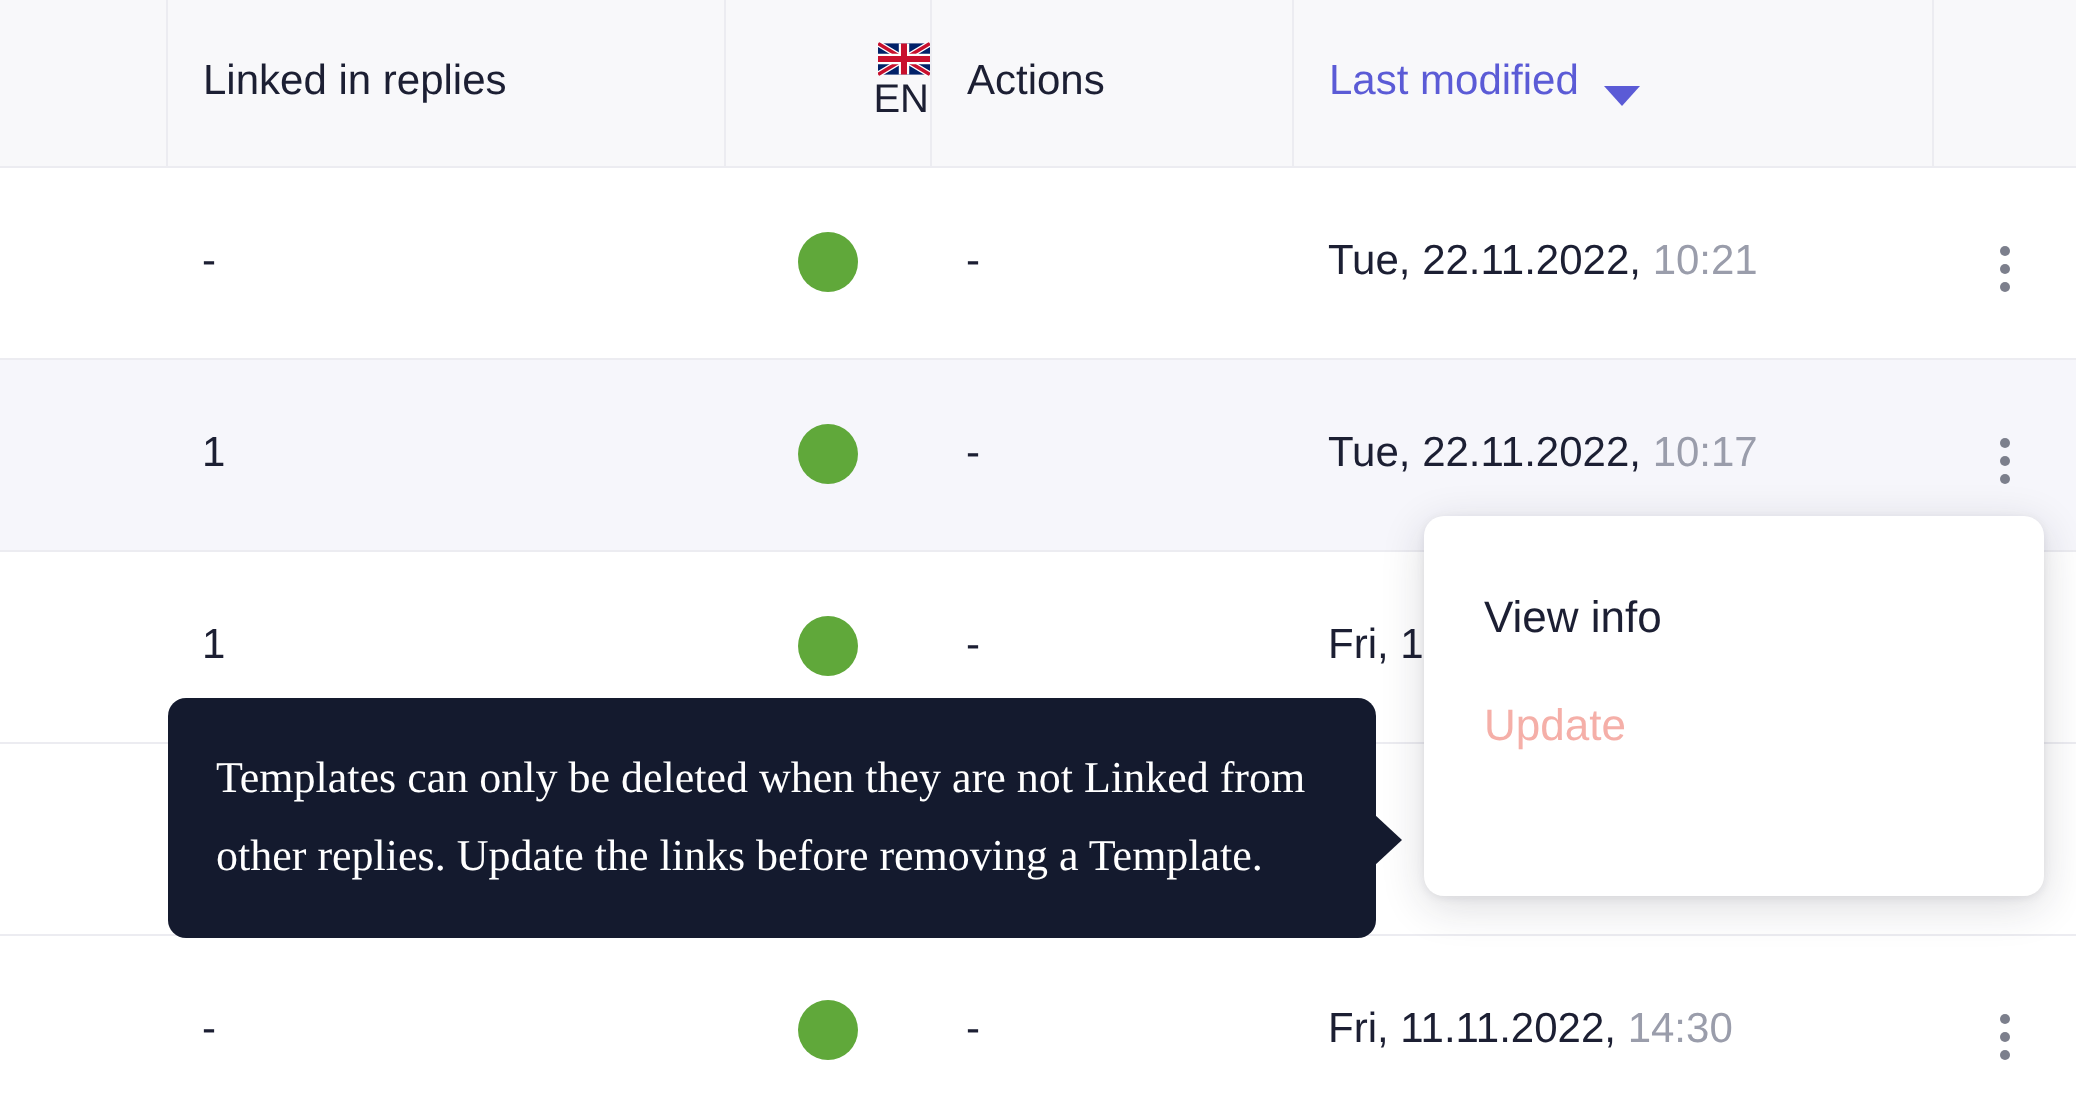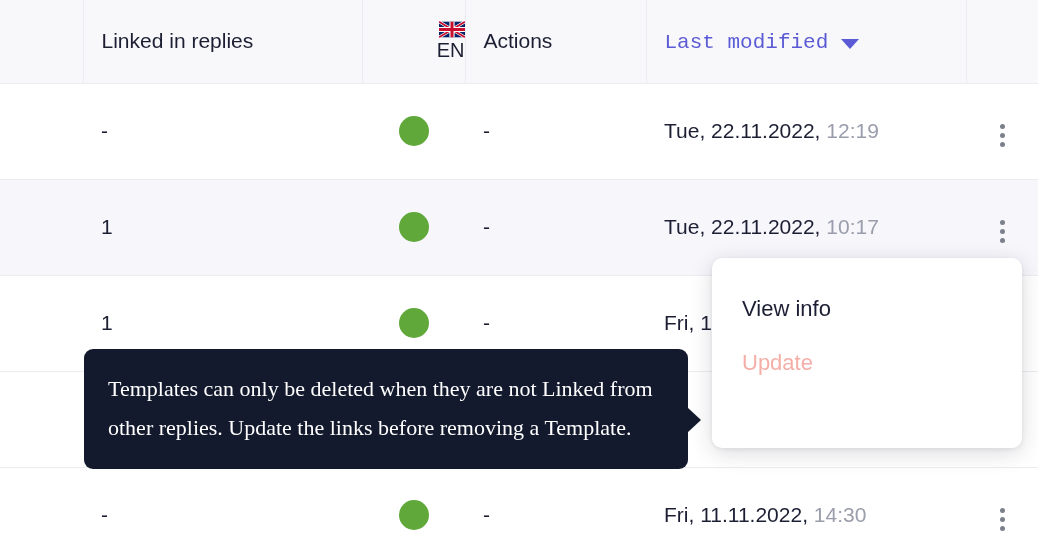--- a/index.html
+++ b/index.html
@@ -67,25 +67,24 @@
     border-radius: 1px;
   }
   .flag-label {
     font-size: 20px;
     color: #1c1f33;
     margin-top: 2px;
   }
 
   .sortable {
     display: inline-flex;
-    align-items: center;
+    align-items: flex-end;
     gap: 13px;
     color: #5b5bd6;
     cursor: pointer;
-    font-family: Liberation Mono, monospace;
   }
   .sort-caret {
     width: 0; height: 0;
     border-left: 9px solid transparent;
     border-right: 9px solid transparent;
     border-top: 10px solid #5b5bd6;
     display: inline-block;
     margin-top: 3px;
   }
 
@@ -243,21 +242,21 @@
 
       <tr>
         <td></td>
         <td>-</td>
         <td class="lang-col">
           <span class="dot"></span>
         </td>
         <td>-</td>
         <td>
           <span class="date-main">Tue, 22.11.2022,</span>
-          <span class="date-time">12:19</span>
+          <span class="date-time">10:21</span>
         </td>
         <td class="kebab-col">
           <span class="kebab">
               <i></i>
               <i></i>
               <i></i>
             </span>
         </td>
       </tr>
 

